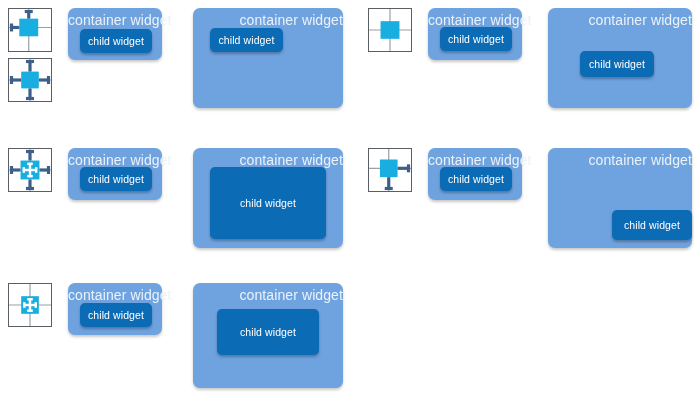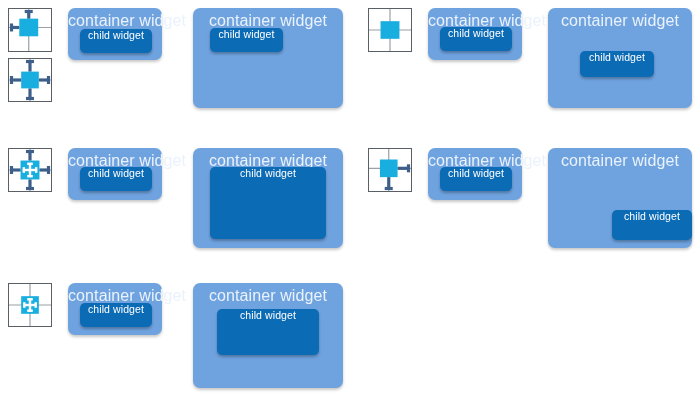--- a/index.html
+++ b/index.html
@@ -33,36 +33,37 @@
     background: #6fa3e0;
     border-radius: 7px;
     box-shadow: 0 2px 3px rgba(0,0,0,0.22);
     overflow: visible;
   }
   .container-label {
     position: absolute;
     top: 6px;
     left: 0;
     right: 0;
-    text-align: center;
+    text-align: right;
     color: #eaf2fb;
-    font-size: 16px;
+    font-size: 14px;
     line-height: 13px;
     white-space: nowrap;
     letter-spacing: 0.1px;
   }
 
   
   .child-widget {
     position: absolute;
     box-sizing: border-box;
     background: #0c6bb5;
     border-radius: 5px;
     box-shadow: 0 2px 3px rgba(0,0,0,0.28);
     display: flex;
+    align-items: center;
     justify-content: center;
   }
   .child-label {
     color: #ffffff;
     font-size: 10.5px;
     line-height: 13px;
     white-space: nowrap;
     letter-spacing: 0.1px;
   }
 </style>

